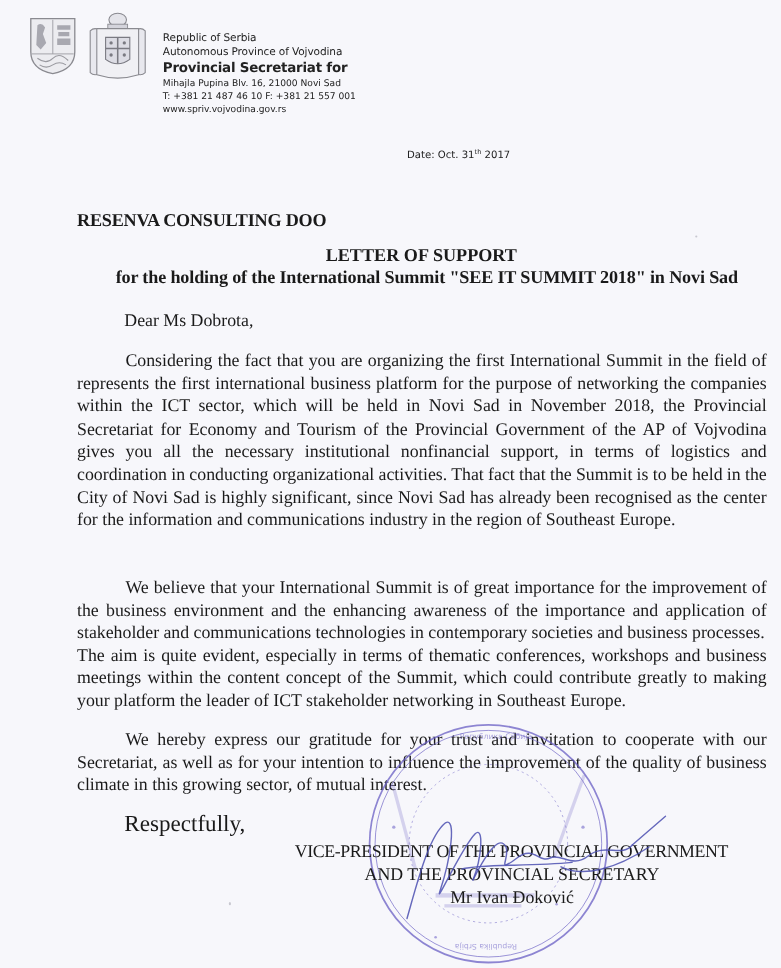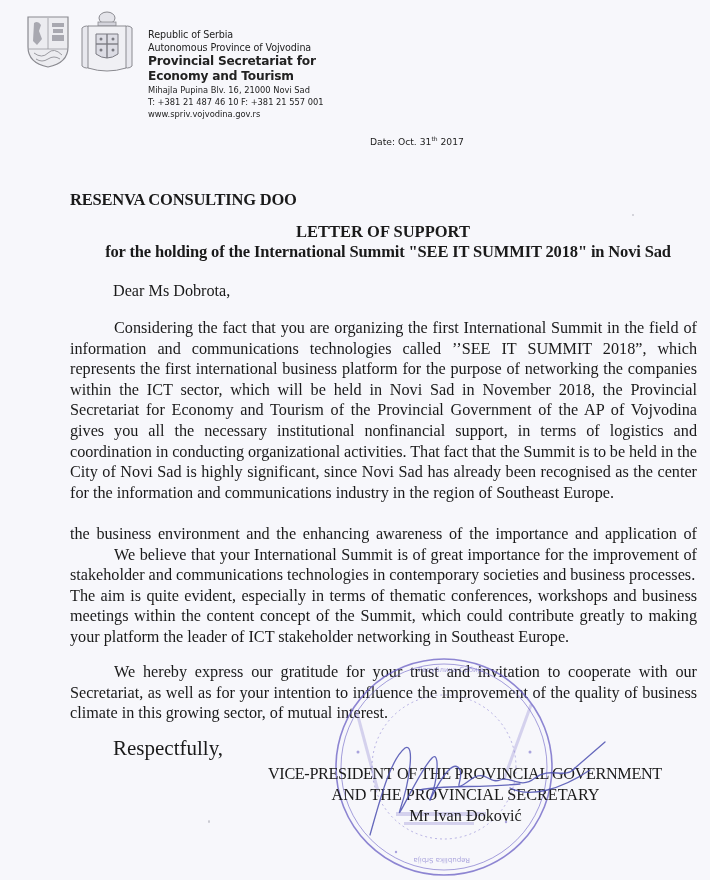--- a/index.html
+++ b/index.html
@@ -80,50 +80,48 @@
         <circle cx="23" cy="40" r="1.5" fill="#7a7a82"></circle>
           <circle cx="35" cy="40" r="1.5" fill="#7a7a82"></circle>
       </svg>
     </div>
   </div>
 
   <div class="letterhead">
     <div class="lh-line">Republic of Serbia</div>
     <div class="lh-line">Autonomous Province of Vojvodina</div>
     <div class="lh-bold">Provincial Secretariat for</div>
-    <div class="lh-bold">Economy and Tourism</div>
     <div class="lh-small">Mihajla Pupina Blv. 16, 21000 Novi Sad</div>
     <div class="lh-small">T: +381 21 487 46 10 F: +381 21 557 001</div>
     <div class="lh-small">www.spriv.vojvodina.gov.rs</div>
   </div>
 
   <div class="date"><span>Date: Oct. 31</span><sup>th</sup><span> 2017</span></div>
 
   <div class="recipient">RESENVA CONSULTING DOO</div>
 
   <div class="title title1">LETTER OF SUPPORT</div>
   <div class="title title2">for the holding of the International Summit "SEE IT SUMMIT 2018" in Novi Sad</div>
 
   <div class="salutation">Dear Ms Dobrota,</div>
 
   <div class="para p1">
     <span class="line indent" style="word-spacing: 0.75558px; text-align: left; text-align-last: left;">Considering the fact that you are organizing the first International Summit in the field of</span>
-    <span class="line" style="word-spacing: 6.92708px; text-align: left; text-align-last: left;">information and communications technologies called ’’SEE IT SUMMIT 2018”, which</span>
     <span class="line" style="word-spacing: 0.703125px; text-align: left; text-align-last: left;">represents the first international business platform for the purpose of networking the companies</span>
     <span class="line" style="word-spacing: 3.76875px; text-align: left; text-align-last: left;">within the ICT sector, which will be held in Novi Sad in November 2018, the Provincial</span>
     <span class="line" style="word-spacing: 2.68149px; text-align: left; text-align-last: left;">Secretariat for Economy and Tourism of the Provincial Government of the AP of Vojvodina</span>
     <span class="line" style="word-spacing: 5.90625px; text-align: left; text-align-last: left;">gives you all the necessary institutional nonfinancial support, in terms of logistics and</span>
     <span class="line" style="word-spacing: -0.178125px; text-align: right; text-align-last: left;">coordination in conducting organizational activities. That fact that the Summit is to be held in the</span>
     <span class="line" style="word-spacing: 0.442383px; text-align: left; text-align-last: left;">City of Novi Sad is highly significant, since Novi Sad has already been recognised as the center</span>
     <span class="line last">for the information and communications industry in the region of Southeast Europe.</span>
   </div>
 
   <div class="para p2">
+    <span class="line indent" style="word-spacing: 0.513221px; text-align: left; text-align-last: left;">We believe that your International Summit is of great importance for the improvement of</span>
     <span class="line" style="word-spacing: 2.57943px; text-align: left; text-align-last: left;">the business environment and the enhancing awareness of the importance and application of</span>
-    <span class="line indent" style="word-spacing: 0.513221px; text-align: left; text-align-last: left;">We believe that your International Summit is of great importance for the improvement of</span>
     <span class="line" style="word-spacing: -0.0642361px; text-align: left; text-align-last: left;">stakeholder and communications technologies in contemporary societies and business processes.</span>
     <span class="line" style="word-spacing: 1.375px; text-align: left; text-align-last: left;">The aim is quite evident, especially in terms of thematic conferences, workshops and business</span>
     <span class="line" style="word-spacing: 1.61538px; text-align: left; text-align-last: left;">meetings within the content concept of the Summit, which could contribute greatly to making</span>
     <span class="line last">your platform the leader of ICT stakeholder networking in Southeast Europe.</span>
   </div>
 
   <div class="para p3">
     <span class="line indent" style="word-spacing: 3.76322px; text-align: left; text-align-last: left;">We hereby express our gratitude for your trust and invitation to cooperate with our</span>
     <span class="line" style="word-spacing: 0.442708px; text-align: left; text-align-last: left;">Secretariat, as well as for your intention to influence the improvement of the quality of business</span>
     <span class="line last">climate in this growing sector, of mutual interest.</span>

